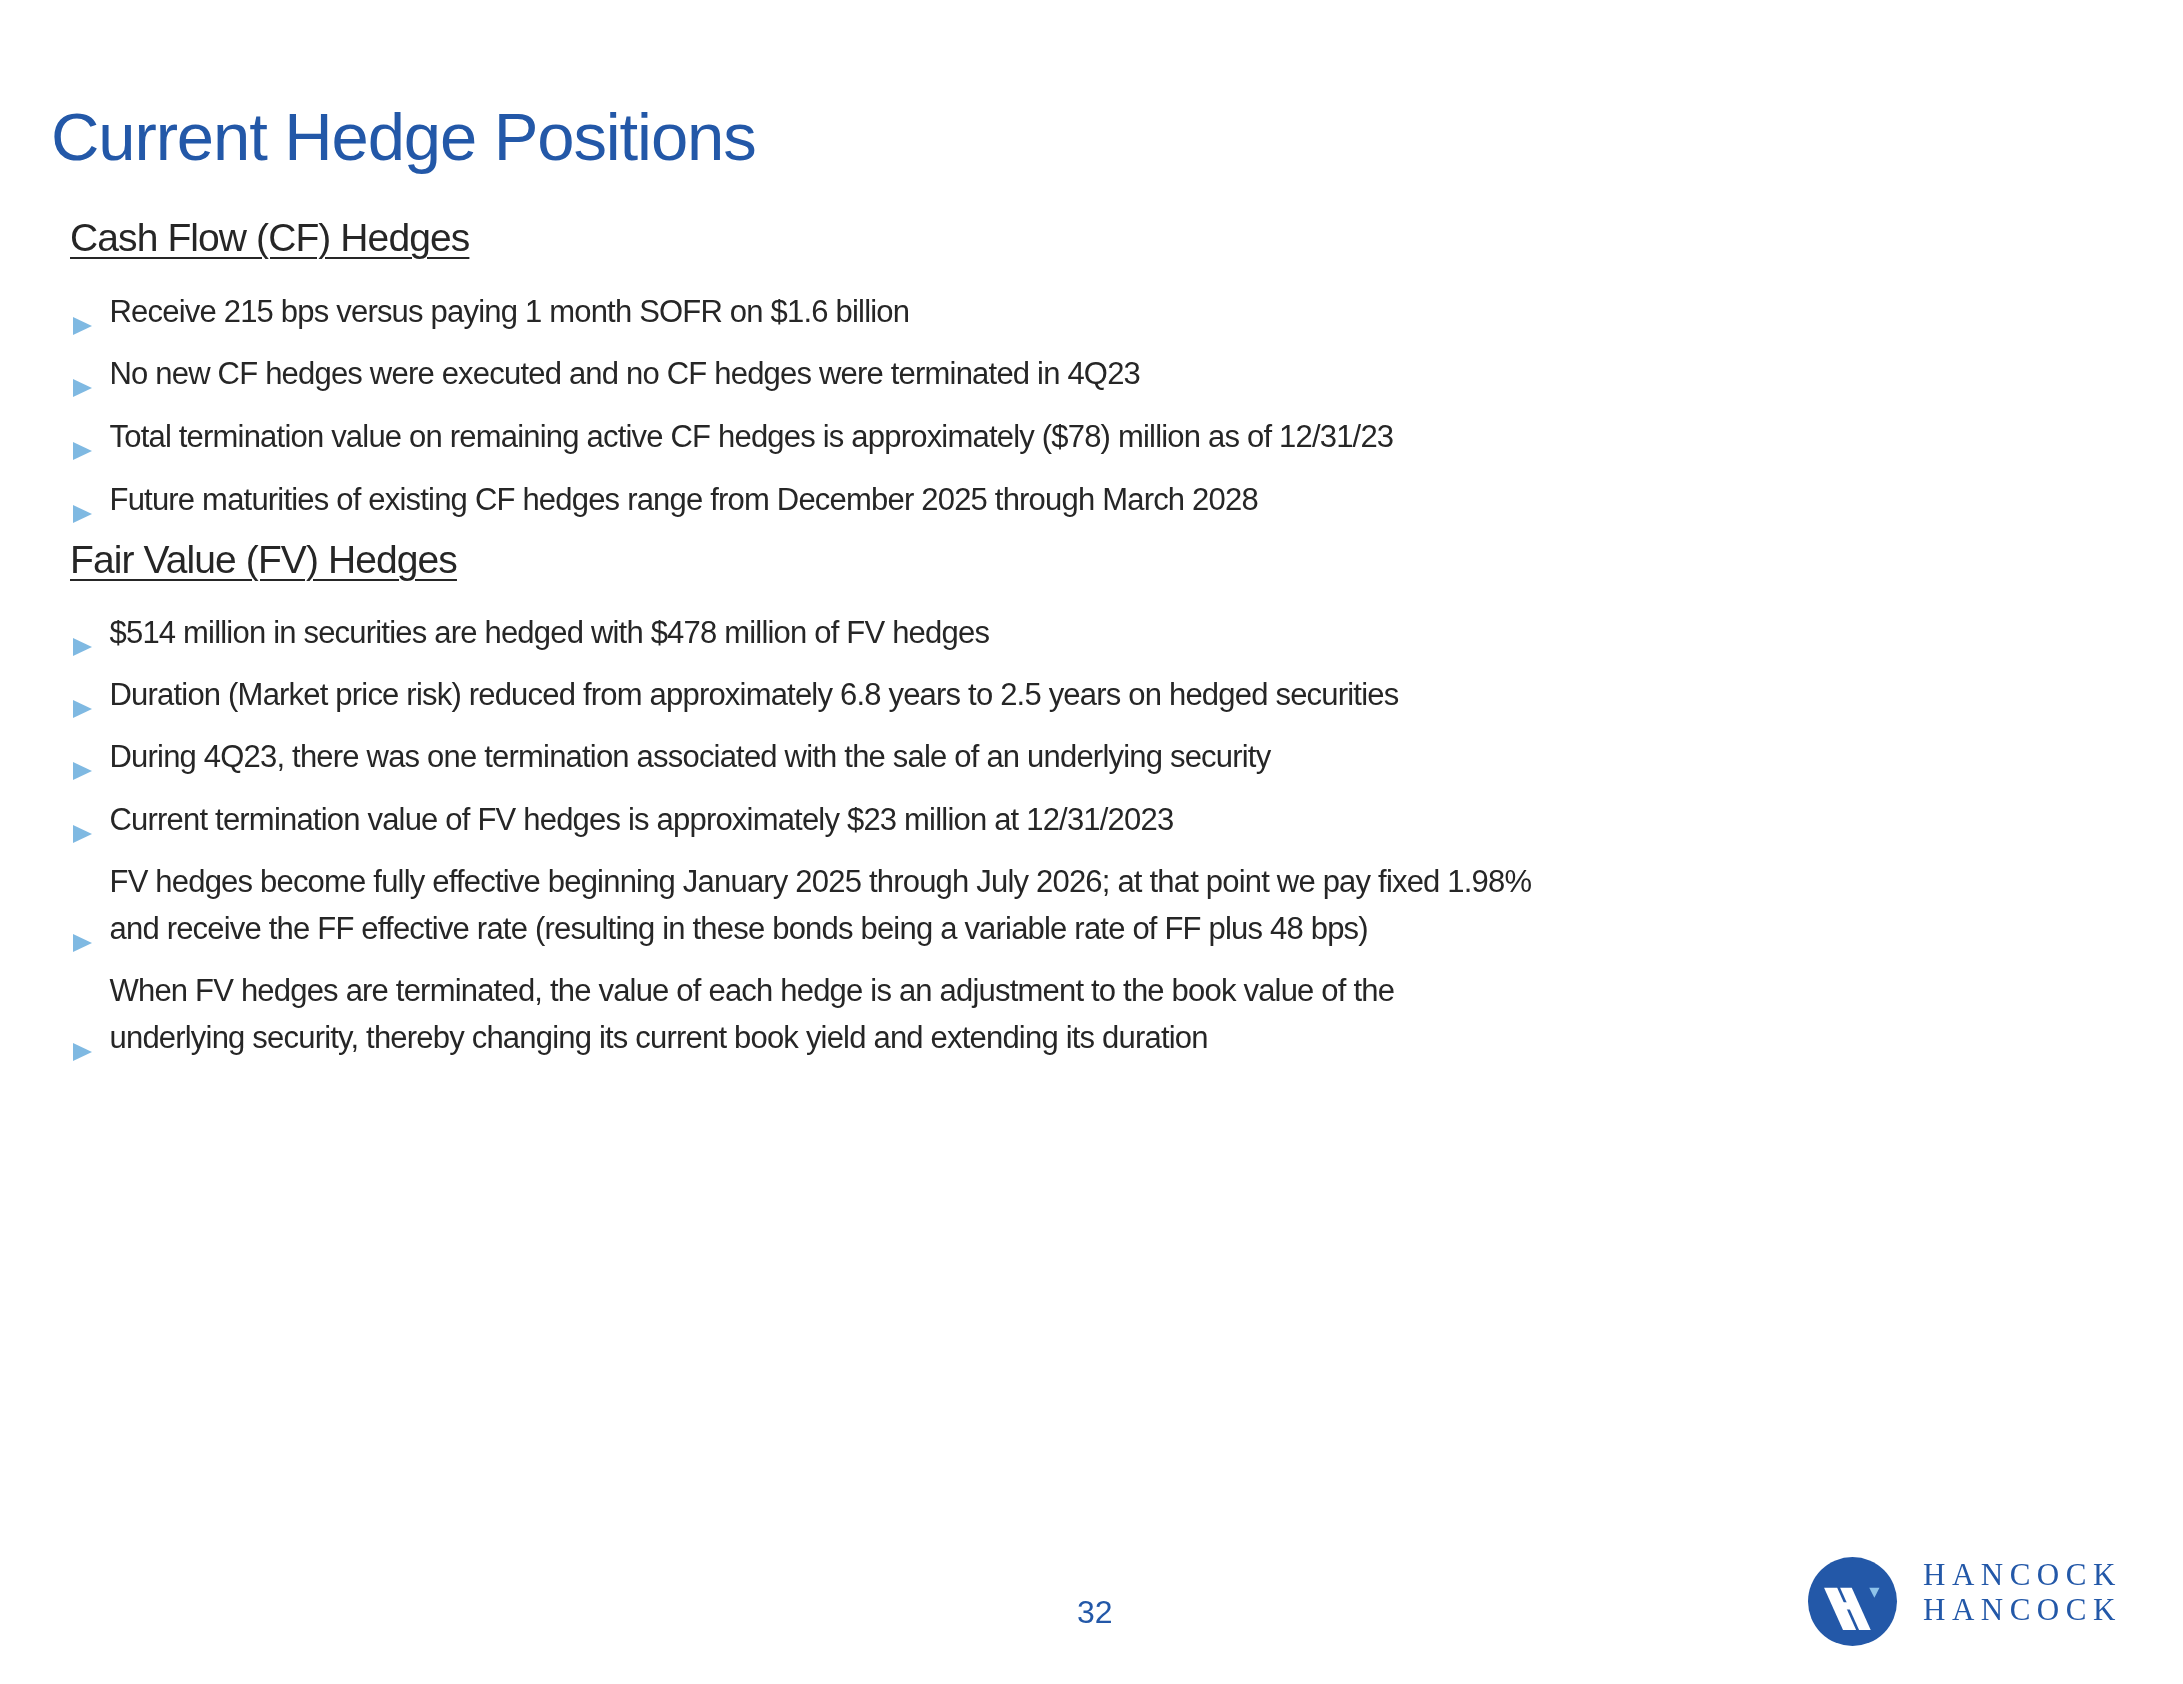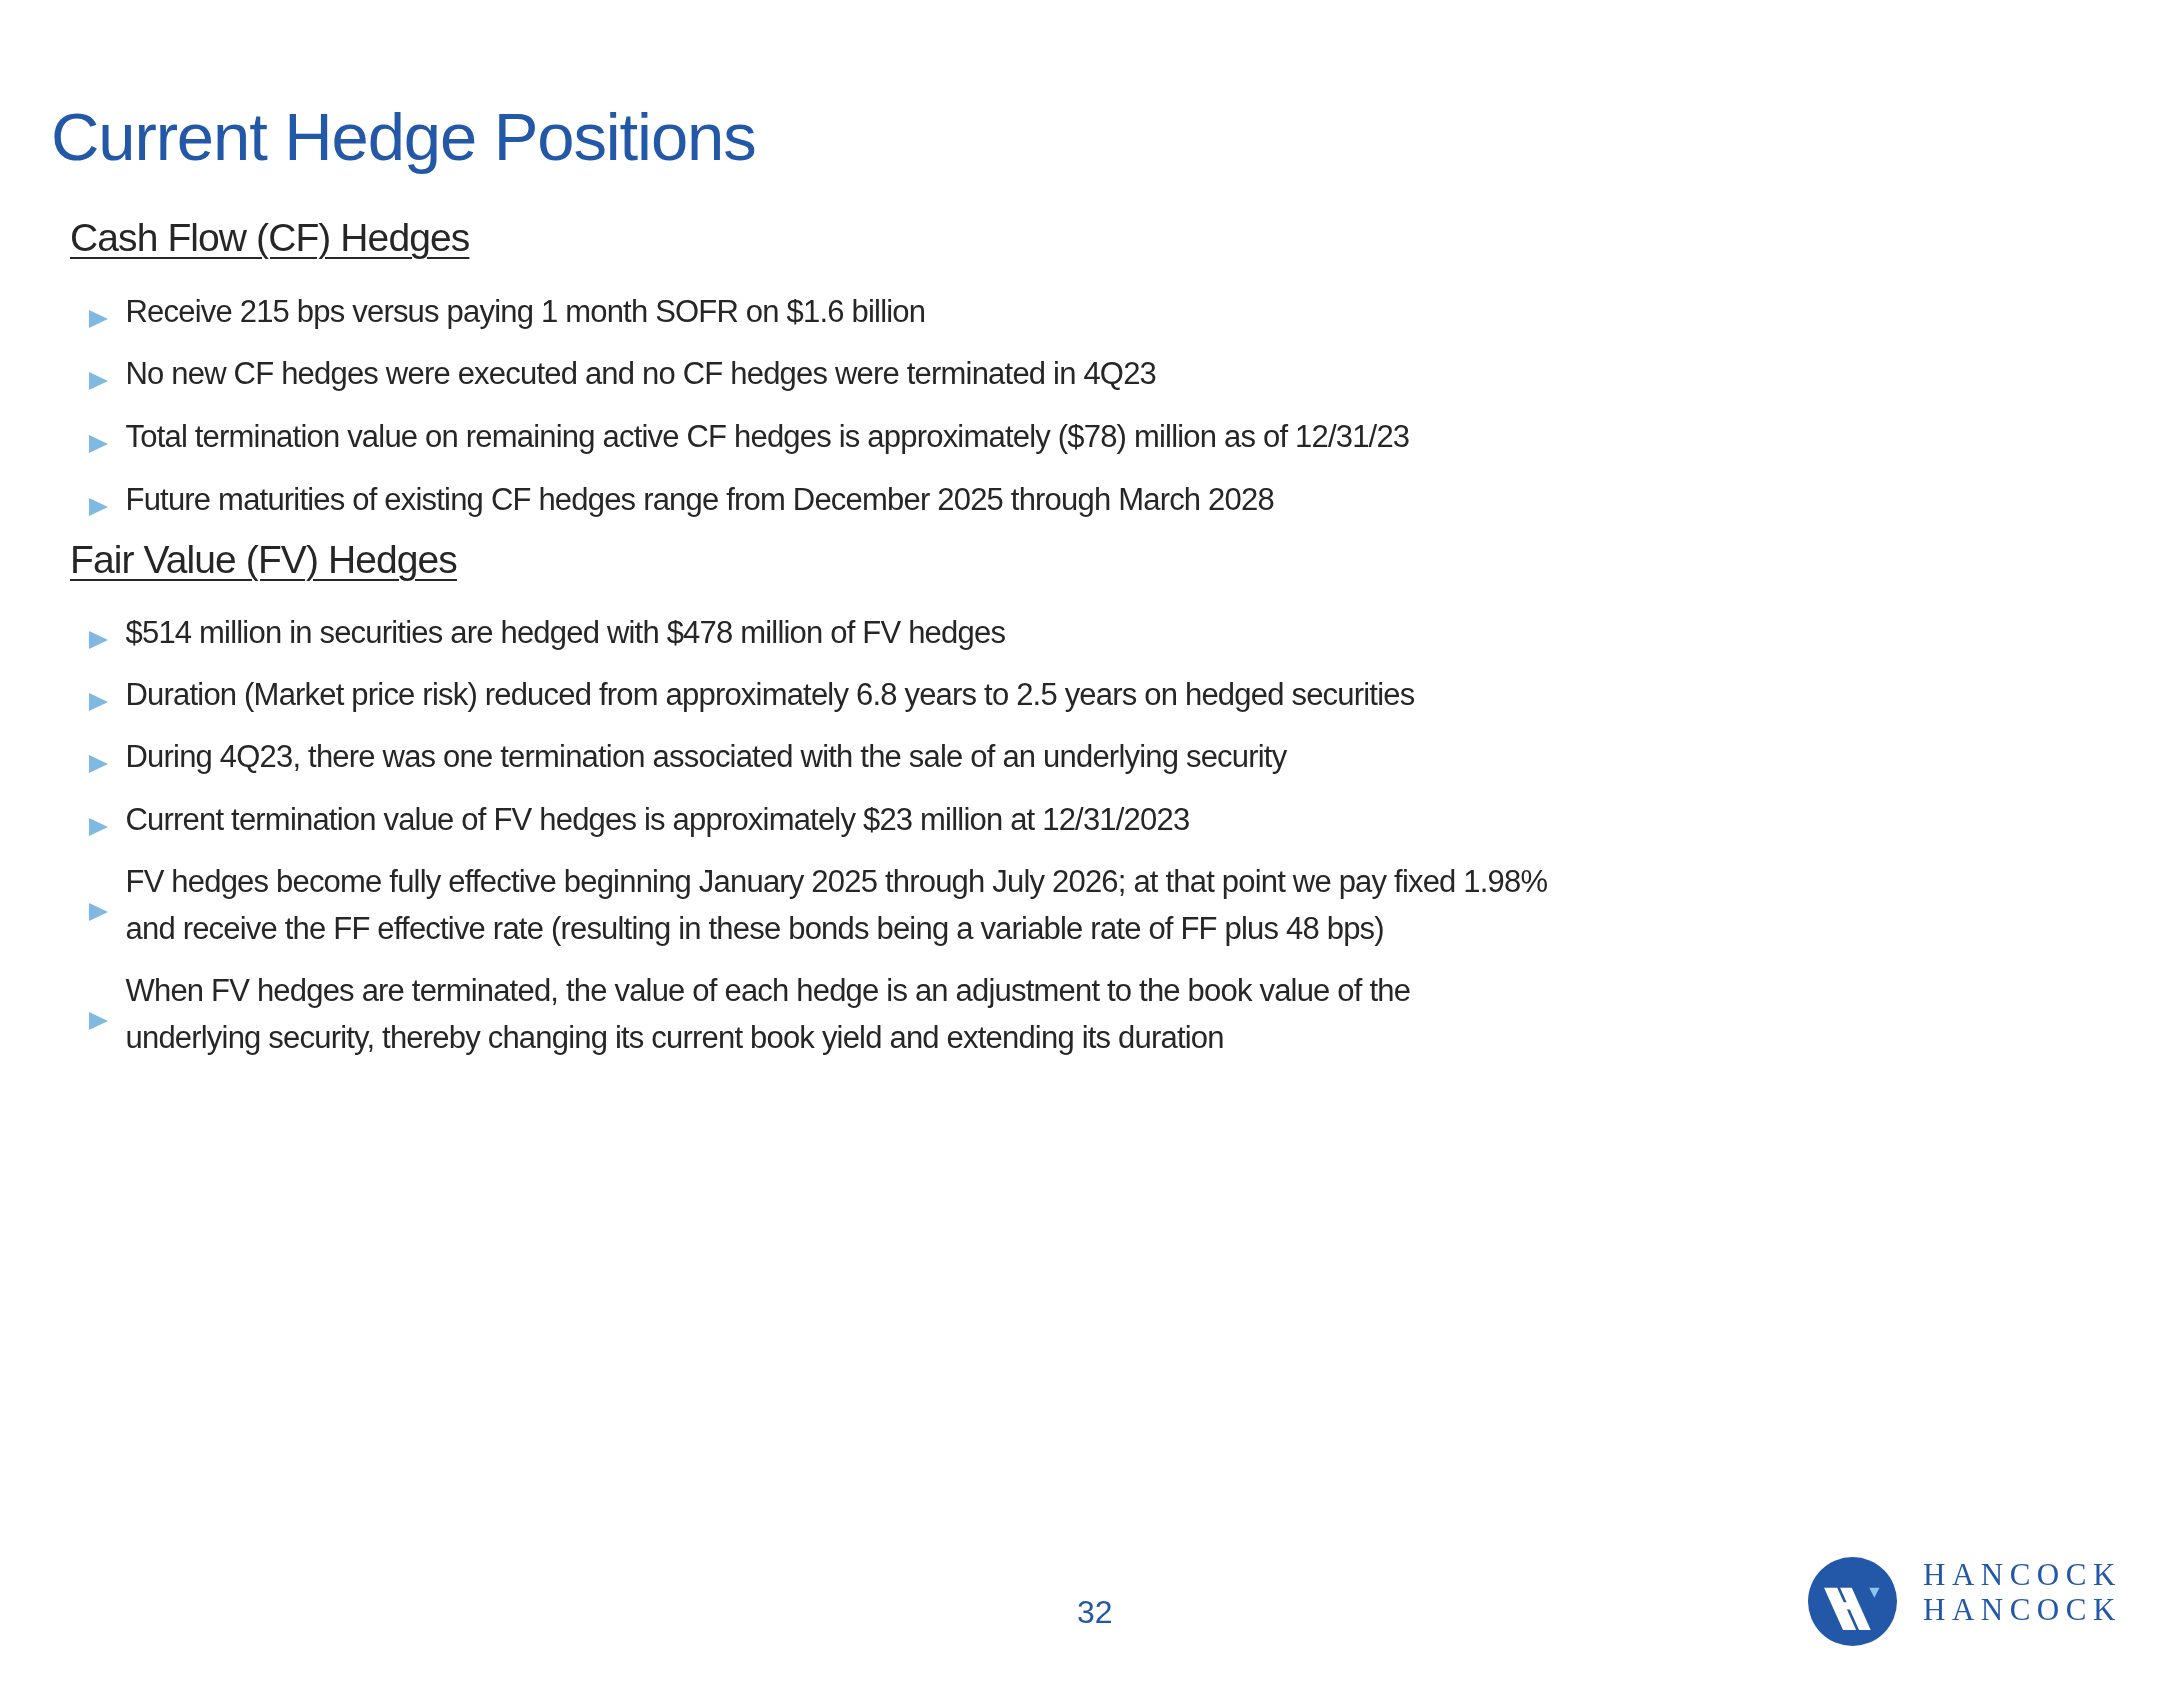--- a/index.html
+++ b/index.html
@@ -3,21 +3,21 @@
 <meta charset="utf-8">
 <style>
   html, body { margin: 0; padding: 0; background: #ffffff; }
   body { width: 2183px; height: 1685px; position: relative; overflow: hidden;
          font-family: "Liberation Sans", "DejaVu Sans", sans-serif; color: #262626; }
   .title { position: absolute; left: 51px; top: 67px; font-size: 67px; color: #2358a8;
            letter-spacing: -1.1px; line-height: 1; font-weight: normal; margin-top: 36px; }
   .section-head { position: absolute; left: 70px; font-size: 39px; color: #262626;
                   text-decoration: underline; text-decoration-thickness: 2.2px;
                   text-underline-offset: 5.8px; letter-spacing: -0.9px; line-height: 1; }
-  .bullet { position: absolute; left: 89px; display: flex; align-items: center; }
+  .bullet { position: absolute; left: 73px; display: flex; align-items: flex-end; }
   .tri { width: 0; height: 0; border-top: 9.5px solid transparent; border-bottom: 9.5px solid transparent;
          border-left: 19px solid #7fb9e2; margin-top: 7.3px; flex: none; }
   .btext { margin-left: 17.5px; font-size: 31px; line-height: 47px; letter-spacing: -0.8px;
            white-space: pre; margin-top: -7.3px; }
   .page-num { position: absolute; left: 1077px; top: 1594px; font-size: 32px; color: #2358a8; }
   .logo { position: absolute; left: 1808px; top: 1557px; display: flex; align-items: flex-start; }
   .logo-circle { width: 89px; height: 89px; border-radius: 50%; background: #2358a8; position: relative; }
   .logo-text { margin-left: 26px; font-family: "Liberation Serif", "DejaVu Serif", serif;
                color: #2358a8; font-size: 31px; letter-spacing: 6.5px; line-height: 35px; }
 </style>

